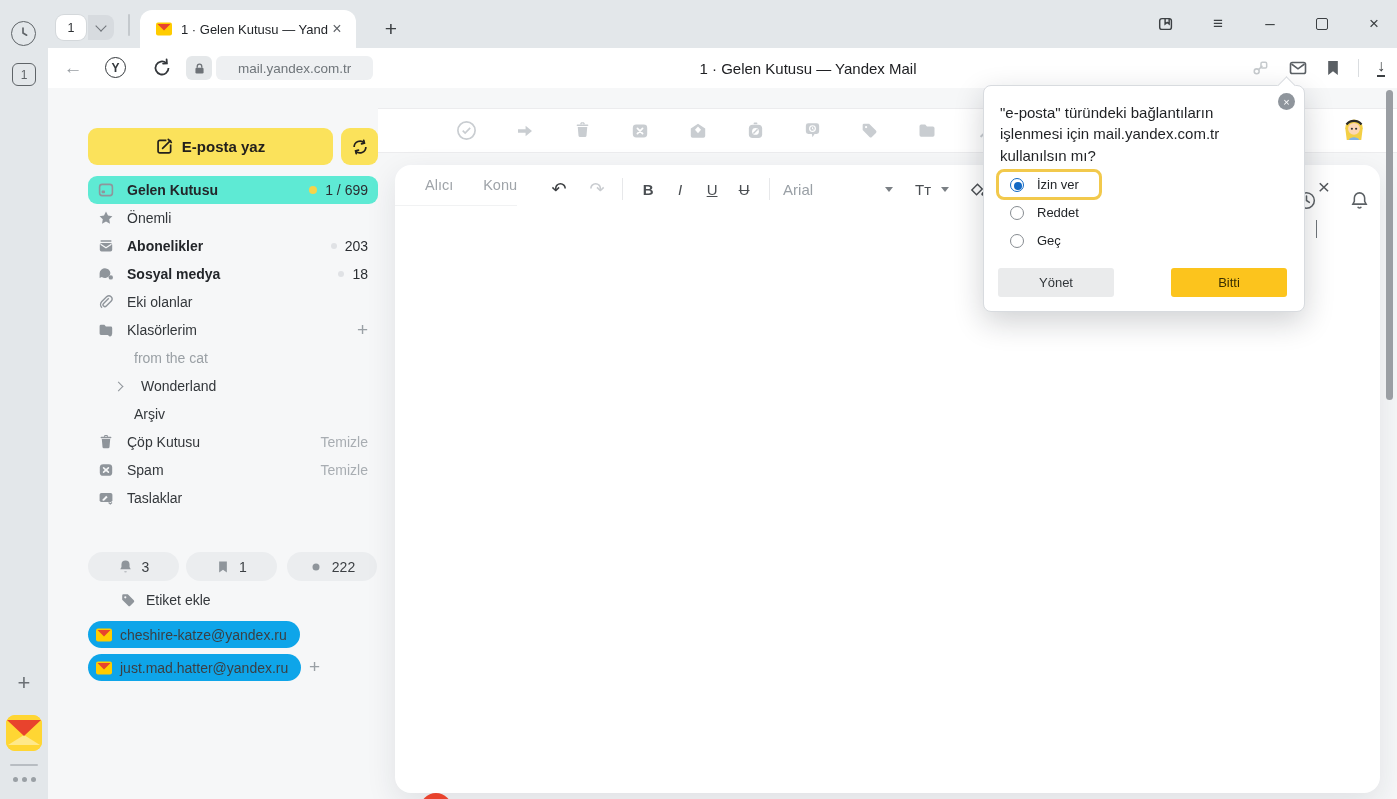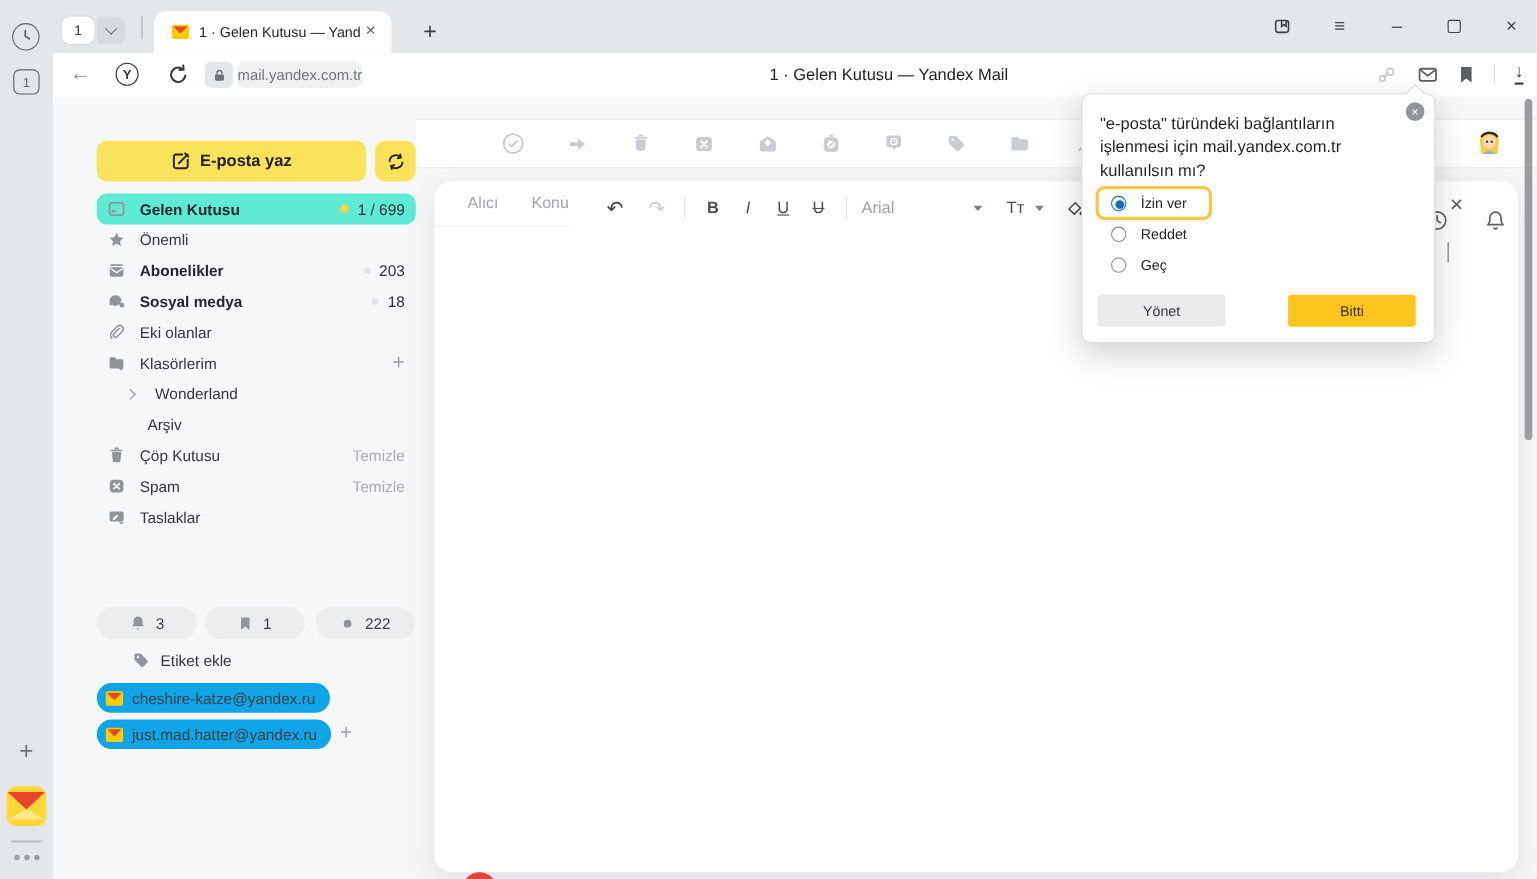--- a/index.html
+++ b/index.html
@@ -38,21 +38,21 @@
   .win-icons .wi { width:26px; height:26px; display:flex; align-items:center; justify-content:center; font-size:17px; }
   .wi-box { width:12px; height:12px; border:1.6px solid #3c4043; border-radius:2px; }
 
   .toolbar { left:48px; top:48px; width:1349px; height:40px; background:#fff; }
   .tb-back { left:14px; top:9px; width:22px; height:22px; color:#989da2; font-size:19px; display:flex; align-items:center; justify-content:center; }
   .tb-y { left:57px; top:9px; width:21px; height:21px; border:1.6px solid #33373b; border-radius:50%;
     color:#33373b; font-size:12px; font-weight:bold; display:flex; align-items:center; justify-content:center; }
   .tb-refresh { left:103px; top:9px; width:22px; height:22px; color:#33373b; }
   .tb-lock { left:138px; top:8px; width:26px; height:24px; background:#e5e8ea; border-radius:6px;
     display:flex; align-items:center; justify-content:center; color:#6d7277; }
-  .tb-url { left:168px; top:8px; height:24px; background:#eef0f2; border-radius:6px; padding:0 0;
+  .tb-url { left:168px; top:8px; height:24px; background:#eef0f2; border-radius:6px; padding:0 22px;
     font-size:13.5px; color:#6f757a; display:flex; align-items:center; }
   .tb-title { left:450px; top:0; width:620px; height:40px; display:flex; align-items:center; justify-content:center;
     font-size:15px; color:#202124; }
   .tb-right { right:12px; top:0; height:40px; display:flex; align-items:center; gap:18px; }
   .tbr-divider { width:1px; height:18px; background:#dadde0; }
   .tb-download { color:#3c4043; font-size:16px; border-bottom:2px solid #3c4043; line-height:14px; height:18px; }
 
   
   .page { left:48px; top:88px; width:1349px; height:711px; background:#f6f7f8; overflow:hidden; }
 
@@ -388,20 +388,23 @@
         <span class="fic">
             <svg viewBox="0 0 16 16" width="16" height="16" fill="currentColor">
               <path d="M1.6 4.2A1.4 1.4 0 0 1 3 2.8h3.4l1.5 1.7h4.9A1.4 1.4 0 0 1 14.2 5.9v5.7a1.4 1.4 0 0 1-1.4 1.4H3a1.4 1.4 0 0 1-1.4-1.4z"></path>
               <path d="M10.2 12.4l1.8 1.5 1.8-1.5" fill="none" stroke="currentColor" stroke-width="1.3"></path>
             </svg>
           </span>
         <span class="flabel">Klasörlerim</span>
         <span class="fright">
             <span class="fplus">+</span>
           </span>
+      </div>
+      <div class="frow indent muted">
+        <span class="flabel">from the cat</span>
       </div>
       <div class="frow" style="padding-left:28px;">
         <span class="fchev"></span>
         <span class="flabel">Wonderland</span>
       </div>
       <div class="frow indent">
         <span class="flabel">Arşiv</span>
       </div>
       <div class="frow">
         <span class="fic">

